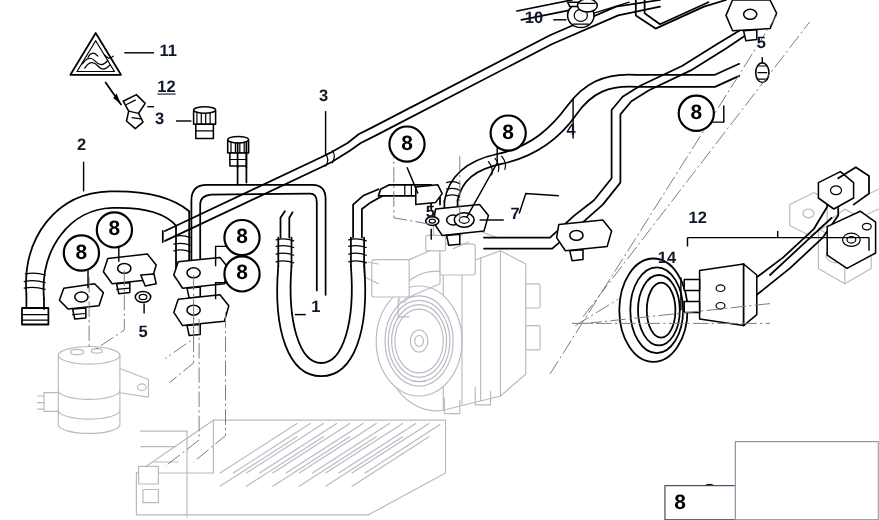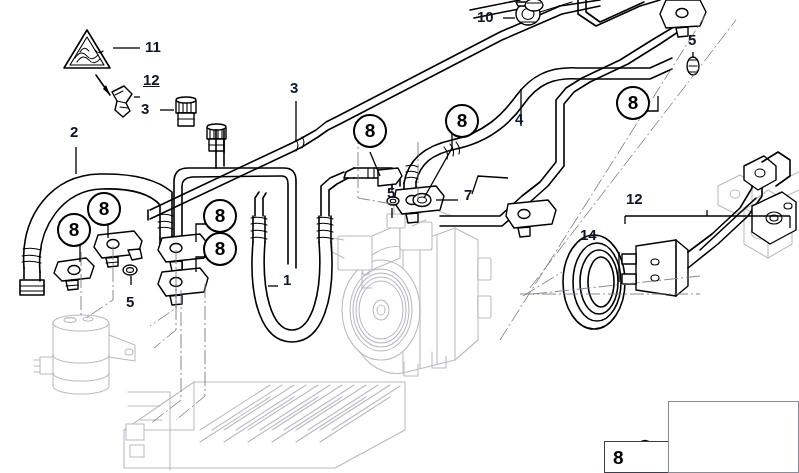--- a/index.html
+++ b/index.html
@@ -404,21 +404,21 @@
   <div class="lbl" style="left:290px;top:80px;">3</div>
   <div class="lbl" style="left:515px;top:111px;">4</div>
   <div class="lbl" style="left:126px;top:294px;">5</div>
   <div class="lbl" style="left:387px;top:185px;">5</div>
   <div class="lbl" style="left:688px;top:32px;">5</div>
   <div class="lbl" style="left:464px;top:187px;">7</div>
   <div class="lbl" style="left:477px;top:9px;">10</div>
   <div class="lbl" style="left:141px;top:101px;">3</div>
   <div class="lbl" style="left:143px;top:72px;text-decoration:underline;">12</div>
   <div class="lbl" style="left:145px;top:39px;">11</div>
-  <div class="lbl" style="left:580px;top:227px;">14</div>
+  <div class="lbl" style="left:598px;top:227px;">14</div>
   <div class="lbl" style="left:626px;top:191px;">12</div>
 
   <div class="balloon" style="left:57px;top:213px;">8</div>
   <div class="balloon" style="left:87px;top:192px;">8</div>
   <div class="balloon" style="left:203px;top:199px;">8</div>
   <div class="balloon" style="left:203px;top:232px;">8</div>
   <div class="balloon" style="left:353px;top:114px;">8</div>
   <div class="balloon" style="left:445px;top:104px;">8</div>
   <div class="balloon" style="left:616px;top:86px;">8</div>
 

